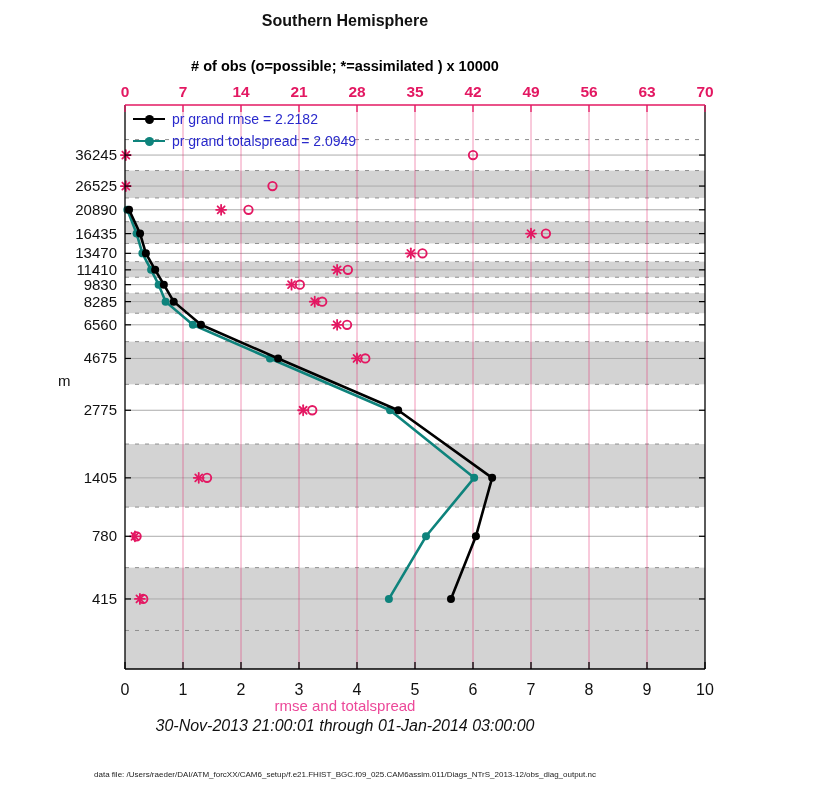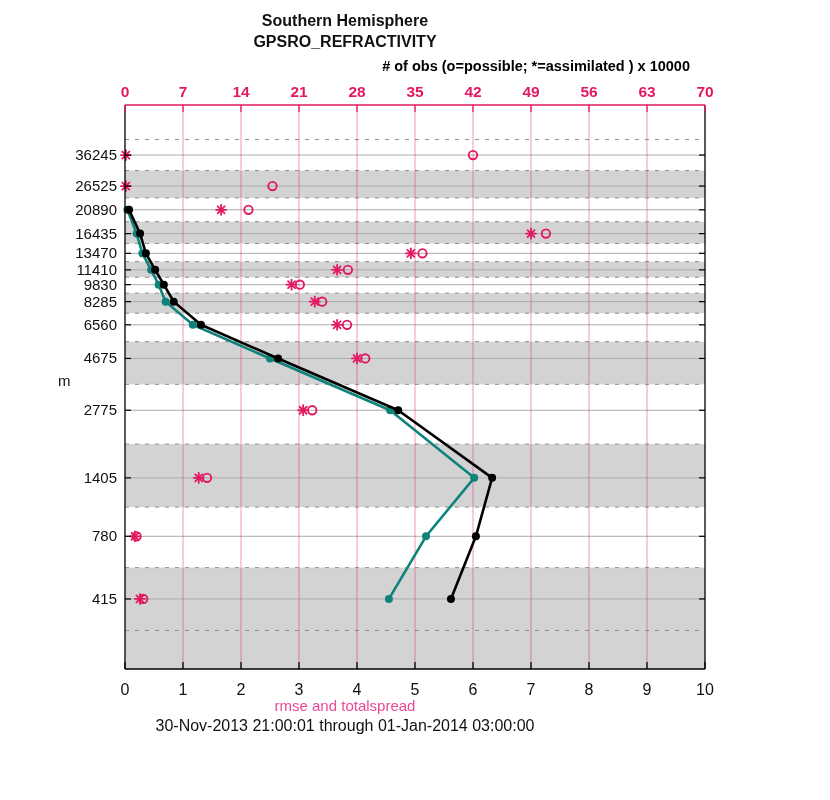--- a/index.html
+++ b/index.html
@@ -2,23 +2,23 @@
 <html><head>
 <meta charset="utf-8">
 <style>
   html,body{margin:0;padding:0;background:#fff;}
   body{width:830px;height:800px;font-family:"Liberation Sans",sans-serif;-webkit-font-smoothing:antialiased;}
   #figure{position:relative;width:830px;height:800px;background:#fff;overflow:hidden;}
   .abs{position:absolute;}
   .ctr{left:0;width:690px;text-align:center;}
   #title1{top:12px;font-size:16px;font-weight:bold;color:#111;}
   #title2{top:33px;font-size:16px;font-weight:bold;color:#111;}
-  #obs-label{top:58px;font-size:14.5px;font-weight:bold;text-align:right;}
+  #obs-label{top:58px;font-size:14.5px;font-weight:bold;}
   #xlabel{top:697px;font-size:15px;color:#ec4899;}
-  #subtitle{top:717px;font-size:16px;color:#111;}
+  #subtitle{top:717px;font-size:16px;color:#111;font-style:italic;}
   #footer{top:770px;font-size:8px;color:#222;}
   #ylabel{left:58px;top:372px;font-size:15px;color:#111;}
   #legend{left:133px;top:108px;}
   .leg-row{display:flex;align-items:center;height:22px;}
   .leg-line{position:relative;width:32px;height:2.6px;margin-right:7px;}
   .leg-dot{position:absolute;left:12px;top:-3.2px;width:9px;height:9px;border-radius:50%;}
   .leg-text{font-size:14px;color:#2a2acc;white-space:nowrap;}
   #chart-svg{position:absolute;left:0;top:0;}
 </style>
 </head>
@@ -271,21 +271,35 @@
         <line x1="125" y1="536.2913863360923" x2="131" y2="536.2913863360923" stroke="#000" stroke-width="1.2"></line>
         <line x1="705" y1="536.2913863360923" x2="699" y2="536.2913863360923" stroke="#000" stroke-width="1.2"></line>
         <text x="117" y="541.2913863360923" text-anchor="end" font-size="15px" fill="#111">780</text>
         <line x1="125" y1="598.958590753597" x2="131" y2="598.958590753597" stroke="#000" stroke-width="1.2"></line>
         <line x1="705" y1="598.958590753597" x2="699" y2="598.958590753597" stroke="#000" stroke-width="1.2"></line>
         <text x="117" y="603.958590753597" text-anchor="end" font-size="15px" fill="#111">415</text>
       </g>
     </svg>
 
   <div class="abs ctr" id="title1">Southern Hemisphere</div>
-  <div class="abs ctr" id="title2">GPSRO_REFRACTIVITY</div>
   <div class="abs ctr" id="obs-label"># of obs (o=possible; *=assimilated ) x 10000</div>
 
   <div class="abs" id="ylabel">m</div>
 
+  <div class="abs" id="legend">
+    <div class="leg-row">
+      <span class="leg-line" style="background: rgb(0, 0, 0);">
+          <span class="leg-dot" style="background: rgb(0, 0, 0);"></span>
+        </span>
+      <span class="leg-text">pr grand rmse = 2.2182</span>
+    </div>
+    <div class="leg-row">
+      <span class="leg-line" style="background: rgb(14, 131, 124);">
+          <span class="leg-dot" style="background: rgb(14, 131, 124);"></span>
+        </span>
+      <span class="leg-text">pr grand totalspread = 2.0949</span>
+    </div>
+  </div>
 
   <div class="abs ctr" id="xlabel">rmse and totalspread</div>
   <div class="abs ctr" id="subtitle">30-Nov-2013 21:00:01 through 01-Jan-2014 03:00:00</div>
+  <div class="abs ctr" id="footer">data file: /Users/raeder/DAI/ATM_forcXX/CAM6_setup/f.e21.FHIST_BGC.f09_025.CAM6assim.011/Diags_NTrS_2013-12/obs_diag_output.nc</div>
 </div>
 
 </body></html>

